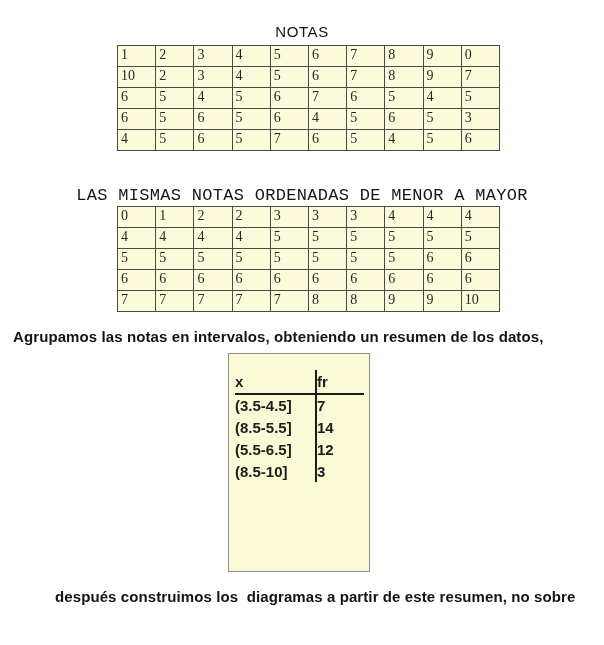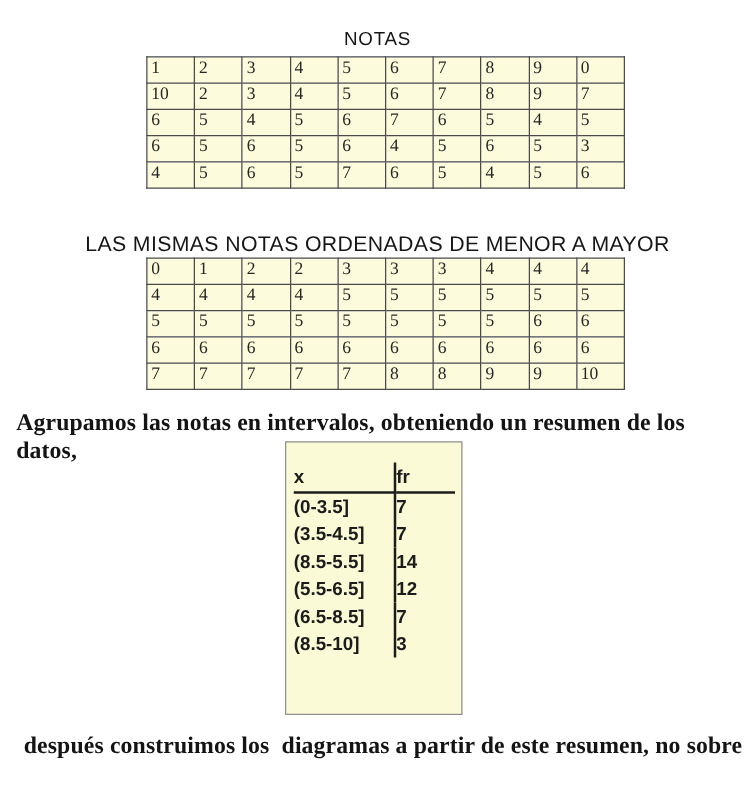--- a/index.html
+++ b/index.html
@@ -14,21 +14,21 @@
 
   
   .title {
     left: 0; width: 604px;
     text-align: center;
     color: #161616;
     font-weight: normal;
     margin-top: 16px;
   }
   #title1 { top: 7px;  font-size: 15px; letter-spacing: 0.6px; }
-  #title2 { top: 170px; font-size: 17px; letter-spacing: 0.3px; }
+  #title2 { top: 170px; font-size: 17px; letter-spacing: 0.3px; font-family: Liberation Mono, monospace; }
 
   
   .grid-table {
     border-collapse: collapse;
     table-layout: fixed;
     width: 383px;
   }
   .grid-table td {
     background: #FCFCDC;
     border: 1px solid #4a4a4a;
@@ -40,30 +40,29 @@
     text-align: left;
     vertical-align: top;
     padding: 1px 0 0 3px;
     overflow: hidden;
   }
   #table1 { left: 117px; top: 45px; }
   #table2 { left: 117px; top: 206px; }
 
   
   .para {
-    font-size: 19px;
+    font-size: 15px;
     font-weight: bold;
     color: #141414;
     letter-spacing: 0.1px;
-    font-family: Liberation Serif, serif;
   }
   #para1 { left: 13px; top: 328px; width: 585px; }
   #para2 { left: 15px; top: 586px; width: 585px; line-height: 22px; }
   #para2 .line { white-space: pre; }
-  #para2 .line1 { padding-left: 4px; }
+  #para2 .line1 { padding-left: 4px; margin-left: 36px; }
 
   
   .summary-box {
     left: 228px; top: 353px;
     width: 142px; height: 219px;
     box-sizing: border-box;
     background: #FAFAD6;
     border: 1px solid #8f8f8f;
     padding: 16px 0 0 6px;
   }
@@ -225,38 +224,30 @@
 <div class="abs summary-box">
   <table class="summary-table">
     <thead>
       <tr>
         <th class="col-x">x</th>
         <th class="col-fr">fr</th>
       </tr>
     </thead>
     <tbody>
         <tr>
-          <td class="col-x">(0-3.5]</td>
-          <td class="col-fr">7</td>
-        </tr>
-        <tr>
           <td class="col-x">(3.5-4.5]</td>
           <td class="col-fr">7</td>
         </tr>
         <tr>
           <td class="col-x">(8.5-5.5]</td>
           <td class="col-fr">14</td>
         </tr>
         <tr>
           <td class="col-x">(5.5-6.5]</td>
           <td class="col-fr">12</td>
-        </tr>
-        <tr>
-          <td class="col-x">(6.5-8.5]</td>
-          <td class="col-fr">7</td>
         </tr>
         <tr>
           <td class="col-x">(8.5-10]</td>
           <td class="col-fr">3</td>
         </tr>
       </tbody>
   </table>
 </div>
 
 <div id="para2" class="abs para">

